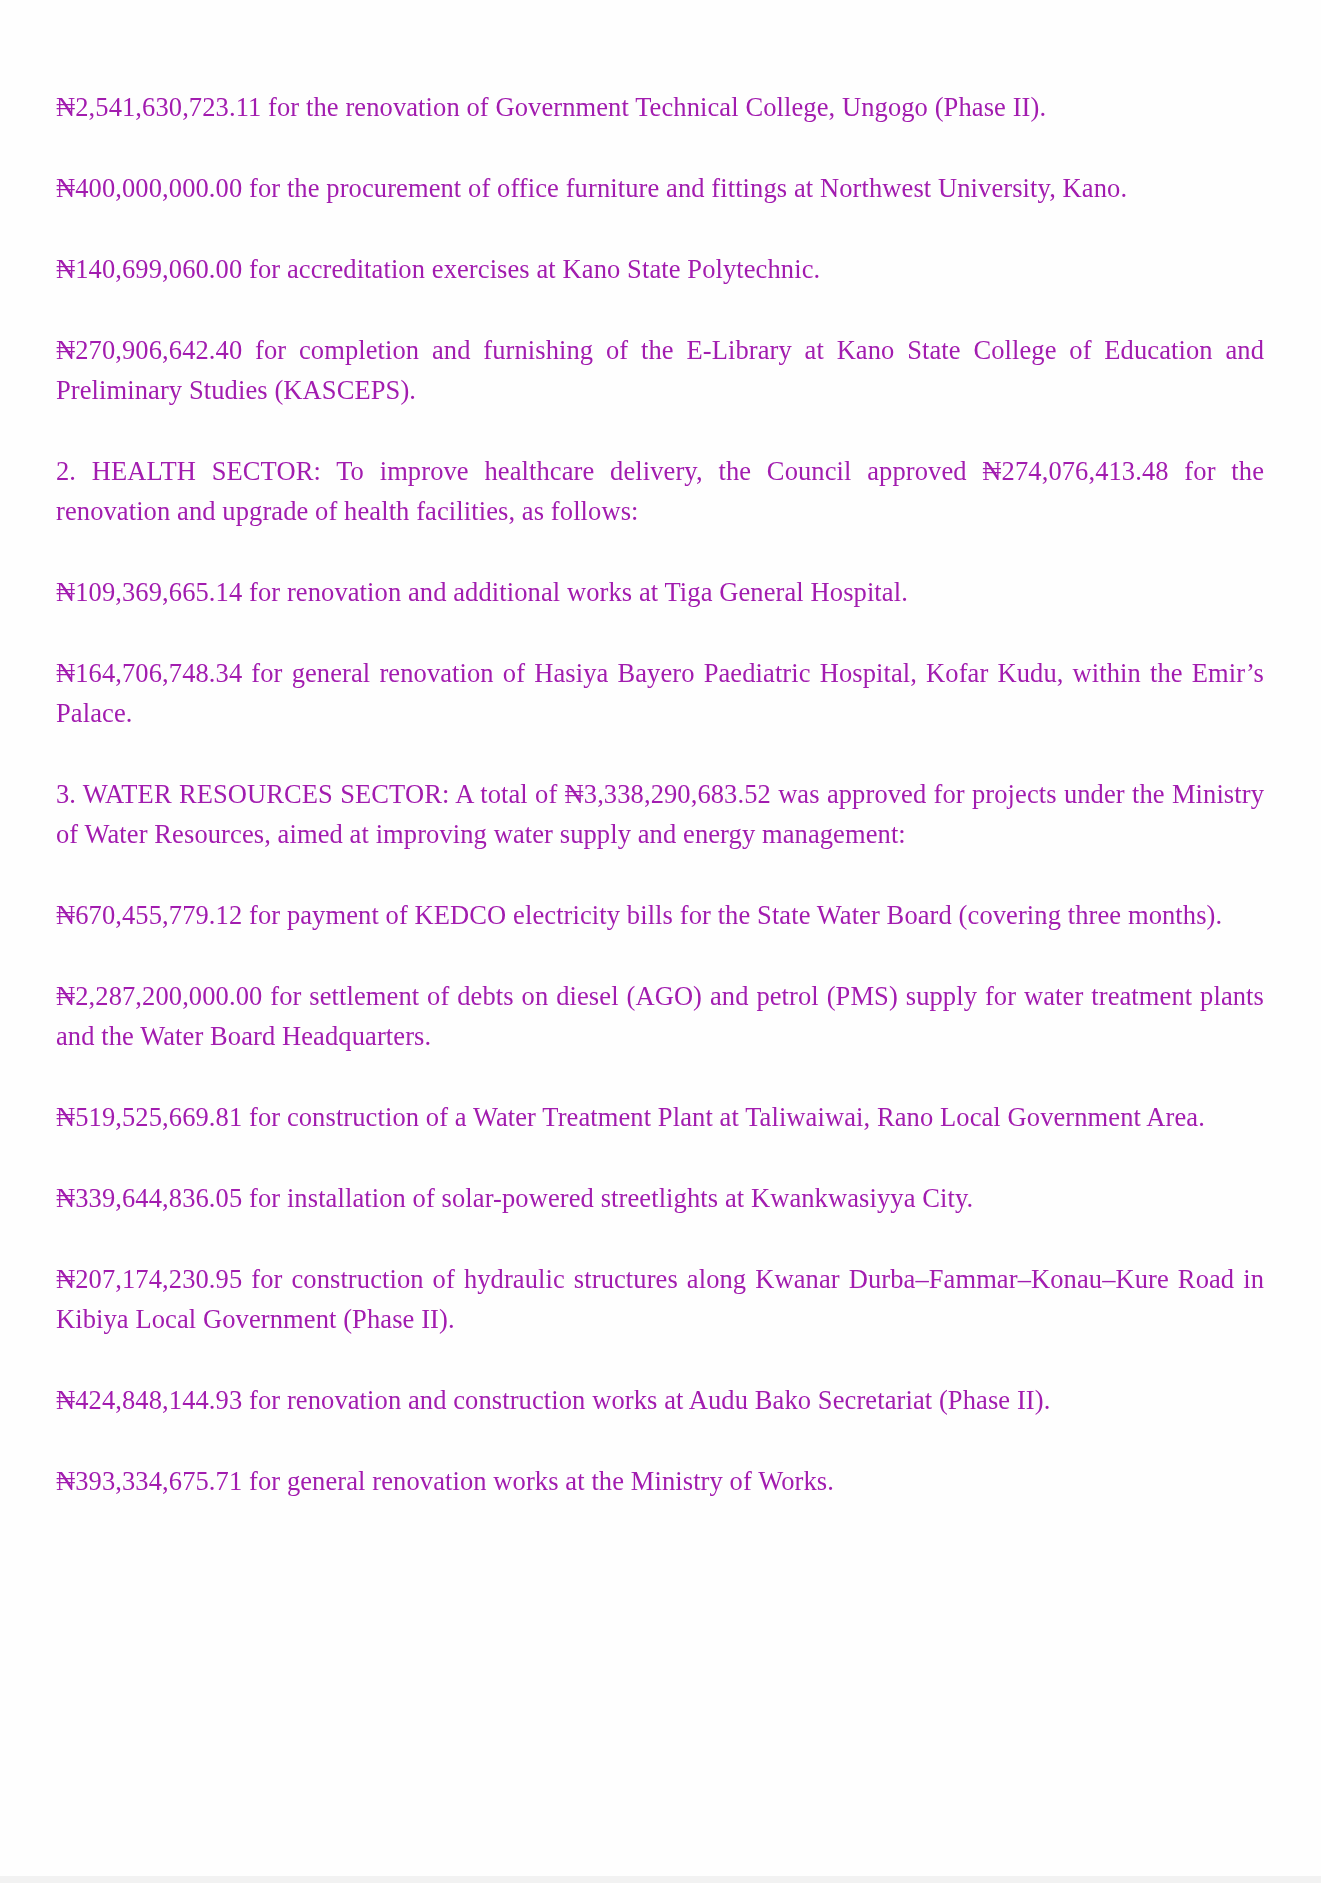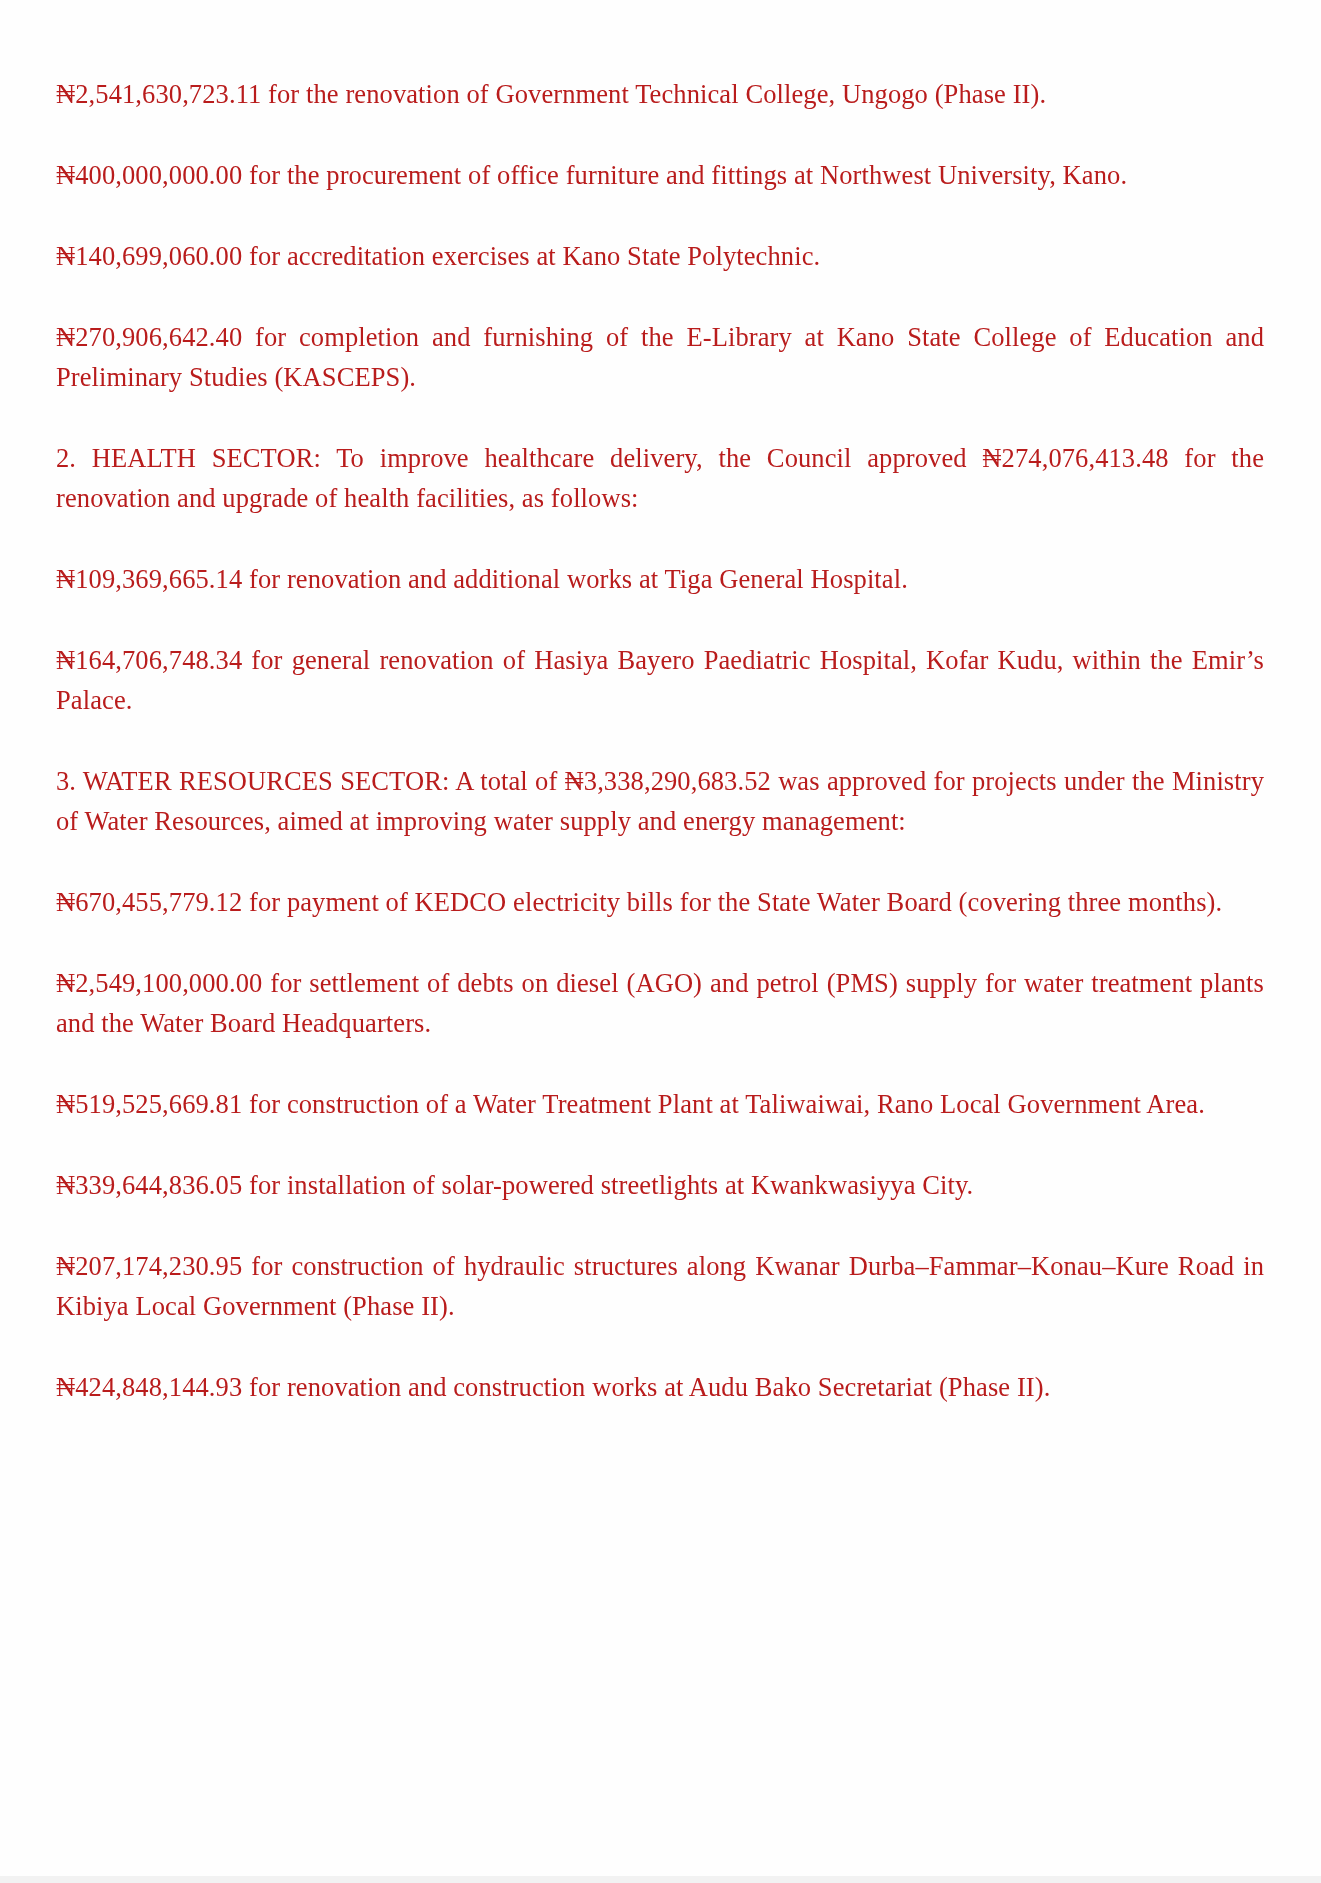--- a/index.html
+++ b/index.html
@@ -25,26 +25,26 @@
       position: absolute;
       left: 0;
       top: 1876px;
       width: 1321px;
       height: 7px;
       background: #f2f2f2;
     }
     .content {
       position: absolute;
       left: 56px;
-      top: 74px;
+      top: 87px;
       width: 1208px;
       font-family: "Liberation Serif", "DejaVu Serif", serif;
       font-size: 26.5px;
       line-height: 40px;
-      color: #b91c1c;
+      color: #a21caf;
     }
     .para {
       margin: 0 0 41px 0;
       text-align: justify;
       text-align-last: left;
       letter-spacing: 0.1px;
     }
   </style>
 </head>
 <body>
@@ -53,20 +53,21 @@
   <div class="content">
     <p class="para">₦2,541,630,723.11 for the renovation of Government Technical College, Ungogo (Phase II).</p>
     <p class="para">₦400,000,000.00 for the procurement of office furniture and fittings at Northwest University, Kano.</p>
     <p class="para">₦140,699,060.00 for accreditation exercises at Kano State Polytechnic.</p>
     <p class="para">₦270,906,642.40 for completion and furnishing of the E-Library at Kano State College of Education and Preliminary Studies (KASCEPS).</p>
     <p class="para">2. HEALTH SECTOR: To improve healthcare delivery, the Council approved ₦274,076,413.48 for the renovation and upgrade of health facilities, as follows:</p>
     <p class="para">₦109,369,665.14 for renovation and additional works at Tiga General Hospital.</p>
     <p class="para">₦164,706,748.34 for general renovation of Hasiya Bayero Paediatric Hospital, Kofar Kudu, within the Emir’s Palace.</p>
     <p class="para">3. WATER RESOURCES SECTOR: A total of ₦3,338,290,683.52 was approved for projects under the Ministry of Water Resources, aimed at improving water supply and energy management:</p>
     <p class="para">₦670,455,779.12 for payment of KEDCO electricity bills for the State Water Board (covering three months).</p>
-    <p class="para">₦2,549,100,000.00 for settlement of debts on diesel (AGO) and petrol (PMS) supply for water treatment plants and the Water Board Headquarters.</p>
+    <p class="para">₦2,287,200,000.00 for settlement of debts on diesel (AGO) and petrol (PMS) supply for water treatment plants and the Water Board Headquarters.</p>
     <p class="para">₦519,525,669.81 for construction of a Water Treatment Plant at Taliwaiwai, Rano Local Government Area.</p>
     <p class="para">₦339,644,836.05 for installation of solar-powered streetlights at Kwankwasiyya City.</p>
     <p class="para">₦207,174,230.95 for construction of hydraulic structures along Kwanar Durba–Fammar–Konau–Kure Road in Kibiya Local Government (Phase II).</p>
     <p class="para">₦424,848,144.93 for renovation and construction works at Audu Bako Secretariat (Phase II).</p>
+    <p class="para">₦393,334,675.71 for general renovation works at the Ministry of Works.</p>
   </div>
 </div>
 <div class="bottom-strip"></div>
 
 </body></html>

